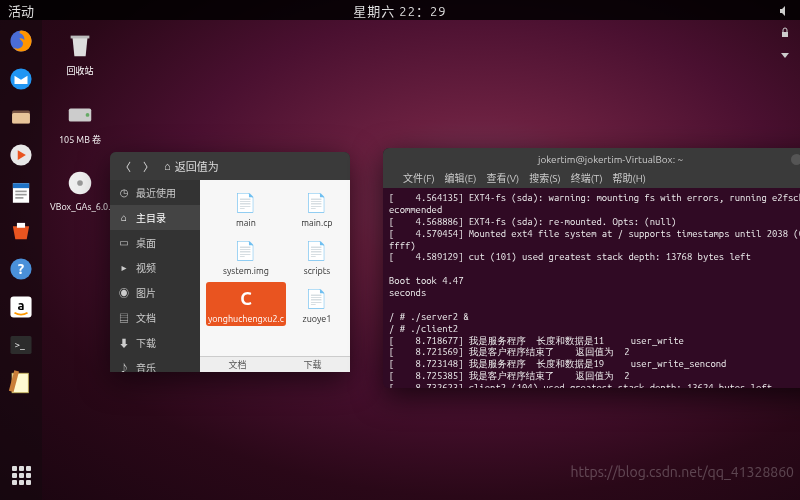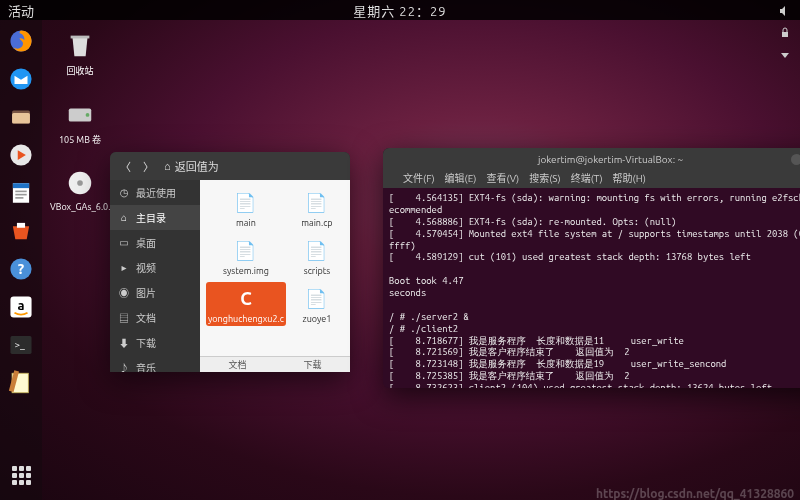--- a/index.html
+++ b/index.html
@@ -39,21 +39,21 @@
 .fitem .fi { width:28px; height:28px; margin:0 auto 2px; display:flex; align-items:center; justify-content:center; font-size:18px; }
 .fm-status { position:absolute; bottom:0; left:90px; right:0; height:16px; background:#eee; border-top:1px solid #ccc; font-size:9px; color:#555; display:flex; align-items:center; justify-content:space-around; }
 
 .term { position:absolute; left:335px; top:148px; width:455px; height:240px; background:#300a24; border-radius:6px; box-shadow:0 8px 30px rgba(0,0,0,.7); z-index:70; display:flex; flex-direction:column;margin-left:48px; }
 .term-title { height:22px; background:#3a3a3a; border-radius:6px 6px 0 0; display:flex; align-items:center; justify-content:center; color:#ccc; font-size:10px; position:relative; }
 .term-ctrls { position:absolute; right:6px; display:flex; gap:4px; }
 .term-ctrls span { width:11px; height:11px; border-radius:50%; background:#555; cursor:pointer; }
 .term-menu { height:18px; background:#3a3a3a; display:flex; gap:10px; padding:0 20px; align-items:flex-start; color:#ccc; font-size:10px; }
 .term-menu span { cursor:pointer; }
 .term-body { flex:1; padding:4px 6px; font-family:"Ubuntu Mono",monospace; font-size:9.5px; line-height:1.25; color:#eee; overflow:hidden; white-space:pre-wrap; word-break:break-all; }
-.watermark { position:absolute; right:6px; bottom:0; font-size:12px; color:rgba(255,255,255,.25); z-index:200;font-weight:bold; }
+.watermark { position:absolute; right:6px; bottom:20px; font-size:14px; color:rgba(255,255,255,.25); z-index:200; }
 </style>
 </head>
 <body>
 
 <div class="topbar">
   <span>活动</span>
   <span class="center">星期六 22：29</span>
   <div class="right">
     <span>zh</span>
     <span class="tb-ico"><svg viewBox="0 0 12 12">

